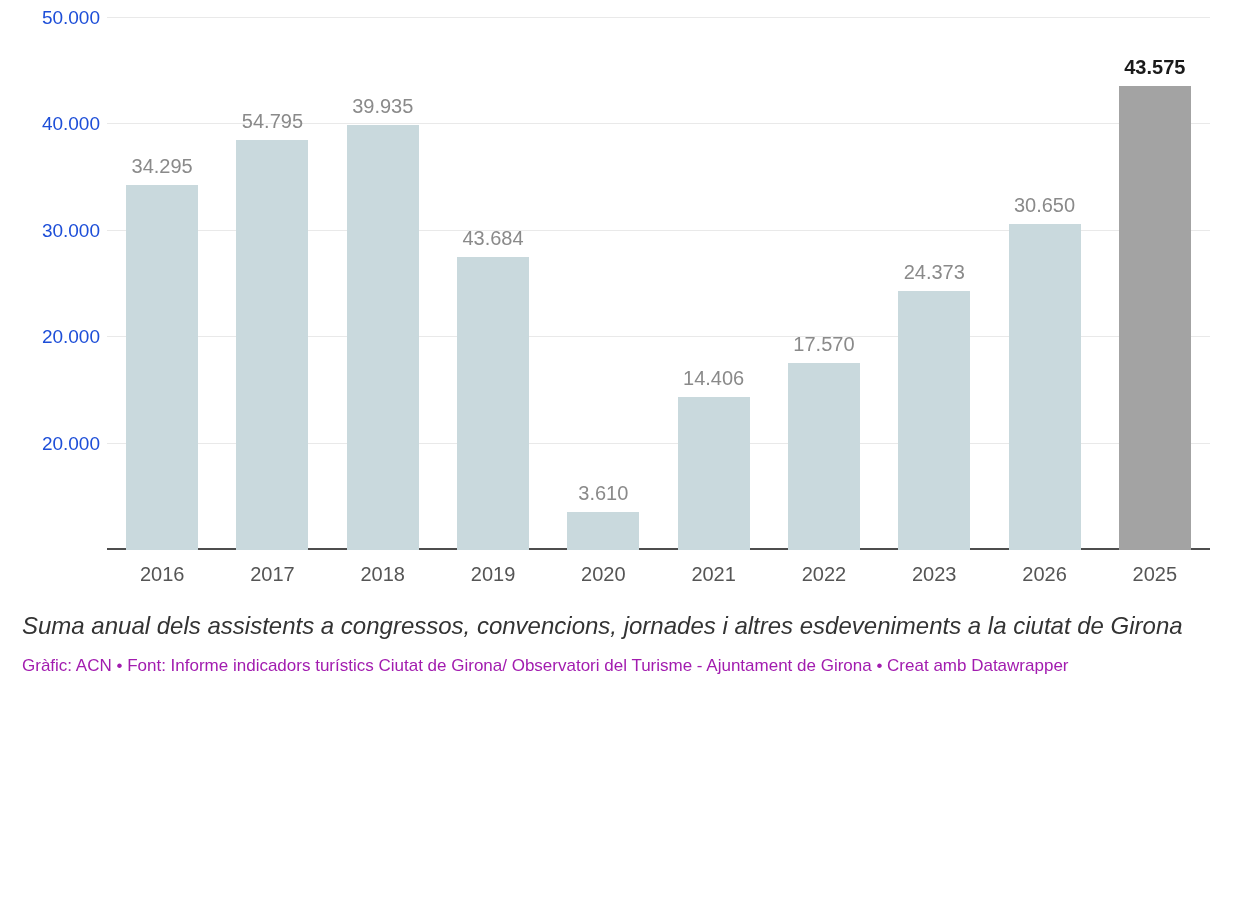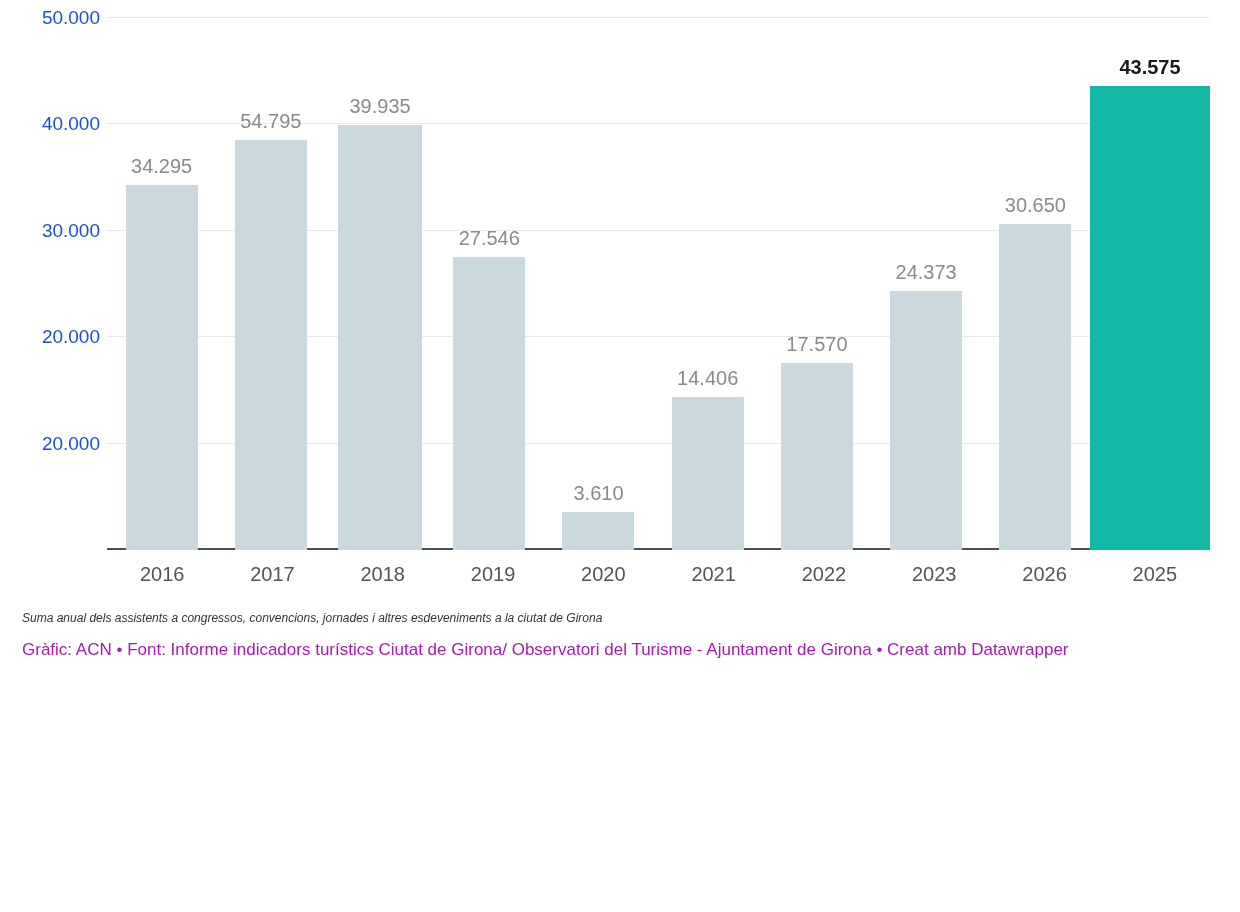--- a/index.html
+++ b/index.html
@@ -95,22 +95,21 @@
     flex-direction: column;
     justify-content: flex-end;
     align-items: center;
   }
   .bar {
     width: 72px;
     background: #c9d9dd;
     position: relative;
   }
   .bar.highlight {
-    background: #14b8a6;
-    padding-left: 48px;
+    background: #a3a3a3;
   }
   .bar-value {
     position: absolute;
     bottom: 100%;
     left: 50%;
     transform: translateX(-50%);
     margin-bottom: 7px;
     font-size: 20px;
     color: #8a8a8a;
     white-space: nowrap;
@@ -130,21 +129,21 @@
     align-items: center;
   }
   .xlabel {
     flex: 1 1 0;
     text-align: center;
     font-size: 20px;
     color: #555555;
   }
   .note {
     margin-top: 12px;
-    font-size: 12px;
+    font-size: 24px;
     font-style: italic;
     color: #333333;
     line-height: 1.35;
   }
   .footer {
     margin-top: 12px;
     font-size: 17px;
     color: #a21caf;
     line-height: 1.4;
     max-width: 1185px;
@@ -176,27 +175,27 @@
             <div class="bar" style="height: 68.59%;">
               <div class="bar-value">34.295</div>
             </div>
           </div>
           <div class="bar-slot">
             <div class="bar" style="height: 77.1%;">
               <div class="bar-value">54.795</div>
             </div>
           </div>
           <div class="bar-slot">
-            <div class="bar" style="height: 79.87%; padding-left: 12px;">
+            <div class="bar" style="height: 79.87%;">
               <div class="bar-value">39.935</div>
             </div>
           </div>
           <div class="bar-slot">
             <div class="bar" style="height: 55.092%;">
-              <div class="bar-value">27.546</div>
+              <div class="bar-value">43.684</div>
             </div>
           </div>
           <div class="bar-slot">
             <div class="bar" style="height: 7.22%;">
               <div class="bar-value">3.610</div>
             </div>
           </div>
           <div class="bar-slot">
             <div class="bar" style="height: 28.812%;">
               <div class="bar-value">14.406</div>

